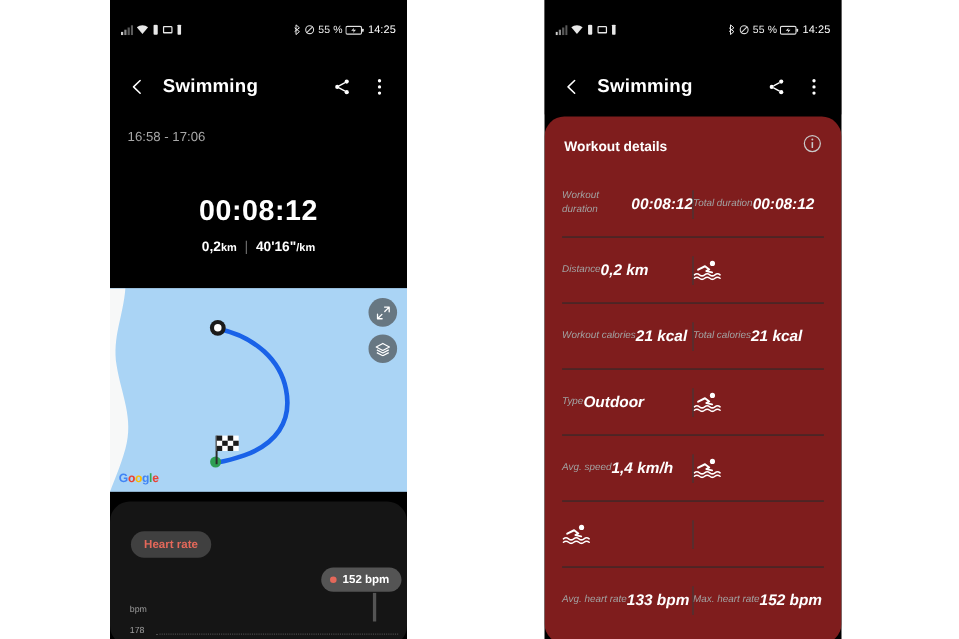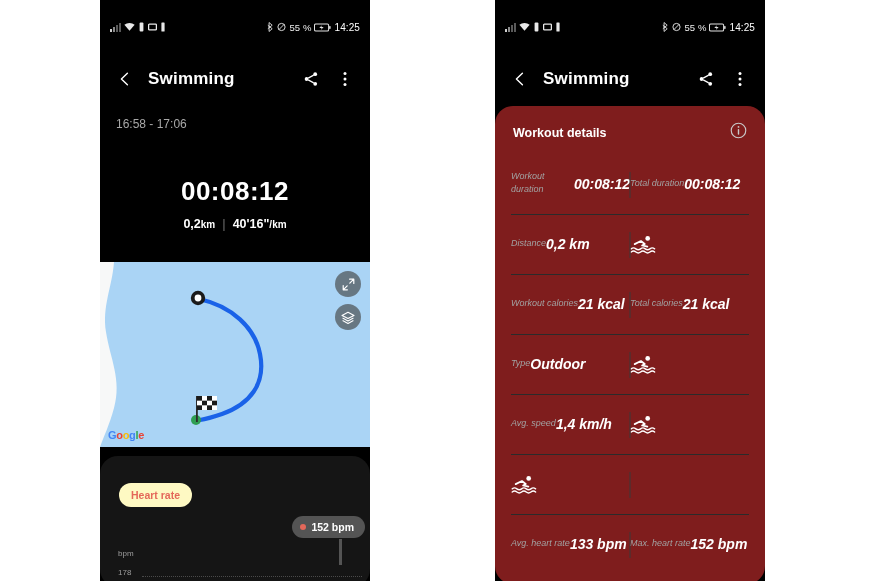--- a/index.html
+++ b/index.html
@@ -165,21 +165,21 @@
     margin-top: 9px;
     background: #151515;
     border-radius: 18px;
     height: 131px;
     position: relative;
     overflow: hidden;
   }
   .hr-chip {
     position: absolute;
     left: 19px; top: 27px;
-    background: #fef9c3;
+    background: #404040;
     color: #e4685a;
     font-size: 10.5px;
     font-weight: bold;
     padding: 6px 12px;
     border-radius: 12px;
   }
   .hr-tooltip {
     position: absolute;
     right: 5px; top: 60px;
     background: #545454;

